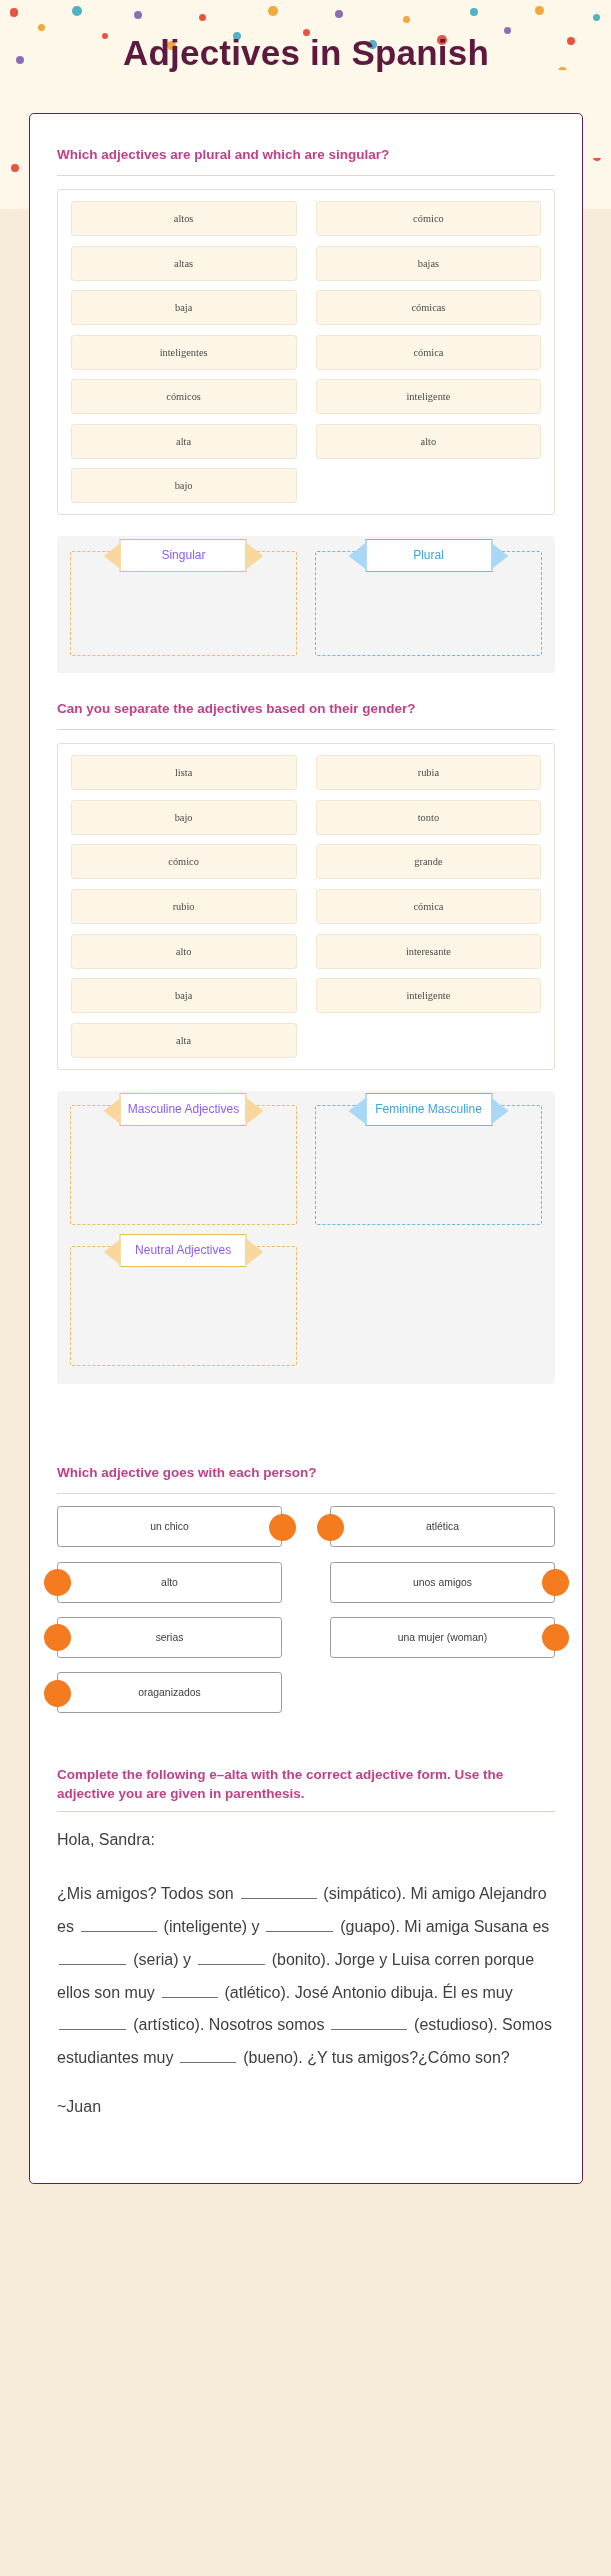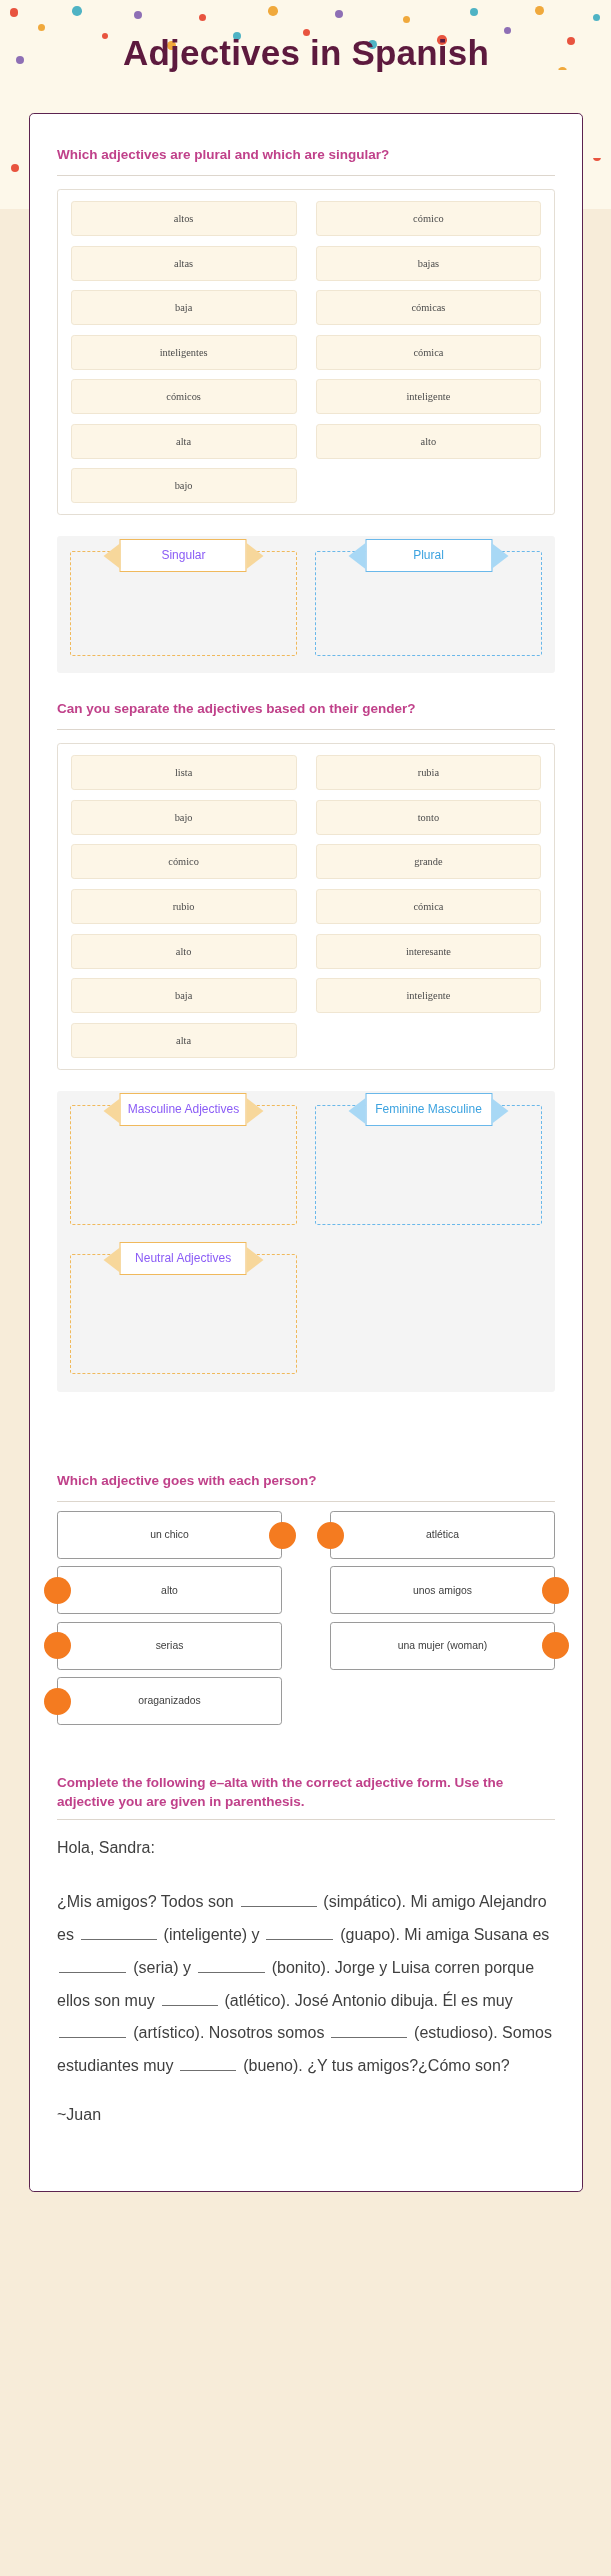--- a/index.html
+++ b/index.html
@@ -133,40 +133,40 @@
     top: 3.2px;
     width: 0; height: 0;
     border-top: 13.5px solid transparent;
     border-bottom: 13.5px solid transparent;
   }
   .ribbon::before { left: -17.5px; border-right: 17.5px solid #f7d79b; }
   .ribbon::after  { right: -17.5px; border-left: 17.5px solid #f7d79b; }
   .ribbon.blue::before { border-right-color: #a8d8f5; }
   .ribbon.blue::after  { border-left-color: #a8d8f5; }
   .dz-row2 { display:flex; gap:17.5px; margin-top: 21px; }
-  .dz-row2 .dz { max-width: 48%; margin-top: 8px; }
+  .dz-row2 .dz { max-width: 48%; }
   .dz-spacer { flex:1; }
   
   .match {
     display: grid;
     grid-template-columns: 1fr 1fr;
     gap: 14.3px 48px;
     margin-top: 4.8px;
   }
   .match-item {
     position: relative;
     display: flex;
     align-items: center;
     height: 41px;
   }
   .match-box {
     border: 0.8px solid #9a9a9a;
     border-radius: 3.2px;
     background: #fff;
-    height: 48px;
+    height: 41px;
     width: 100%;
     display: flex;
     align-items: center;
     justify-content: center;
     text-align: center;
     font-size: 10.4px;
     color: #3d3d3d;
     line-height: 1.25;
     padding: 0 16px;
   }

